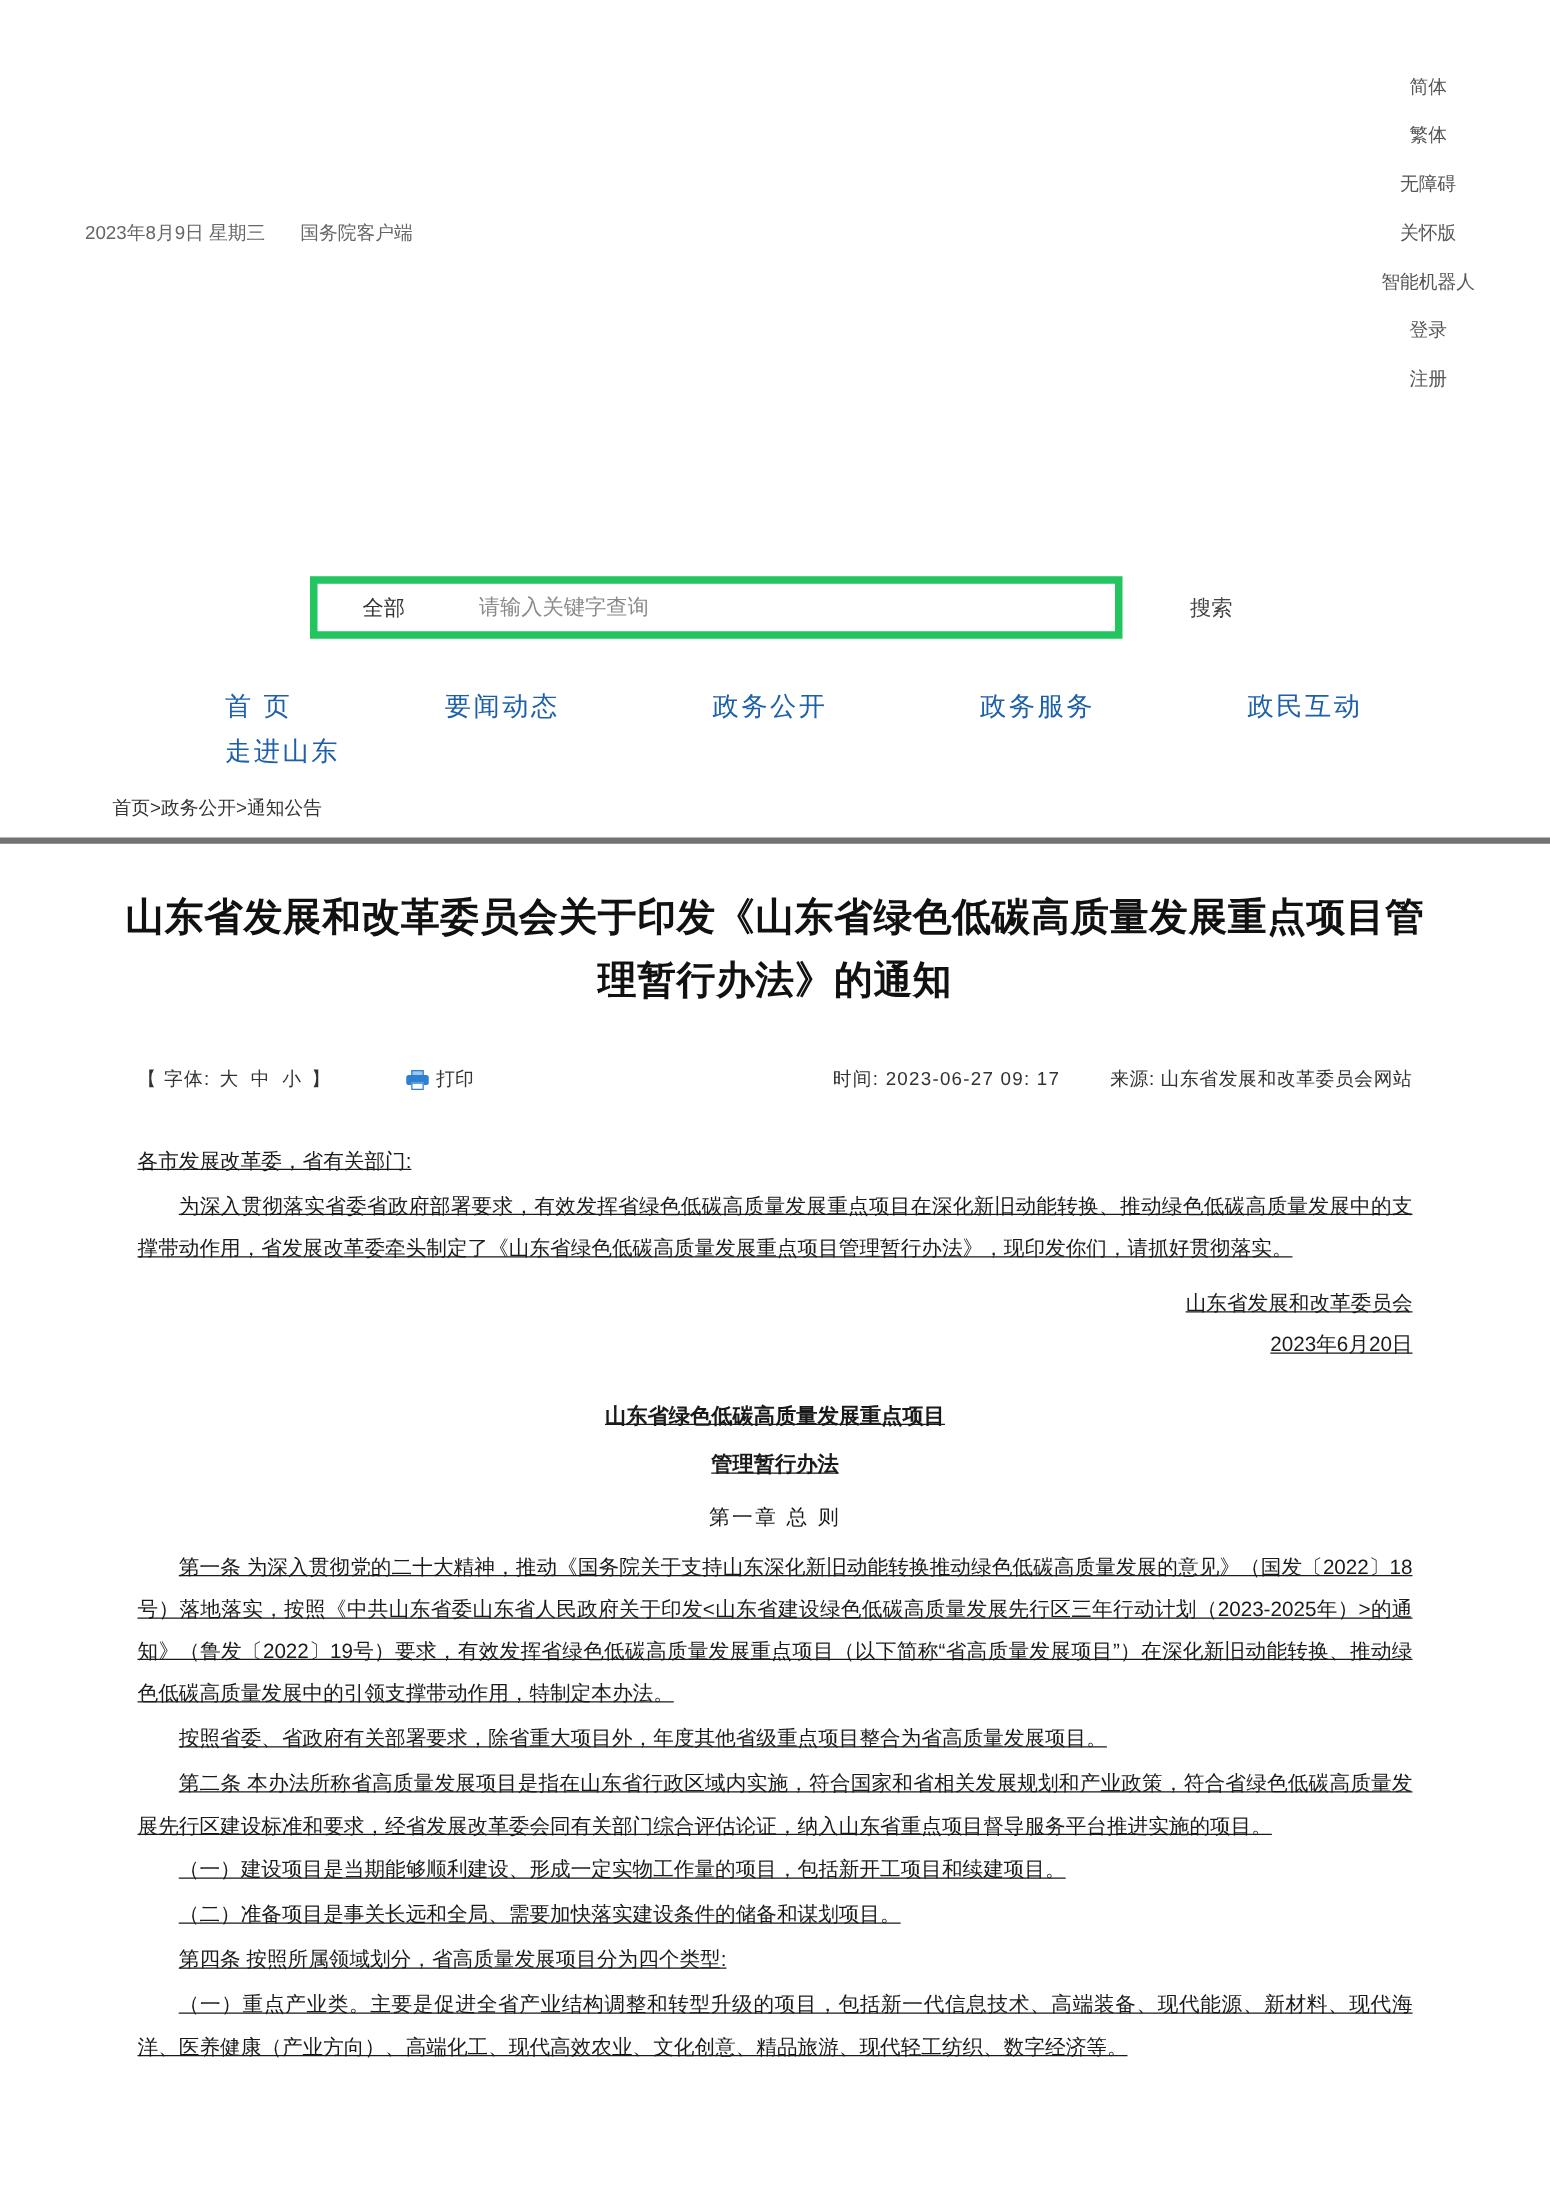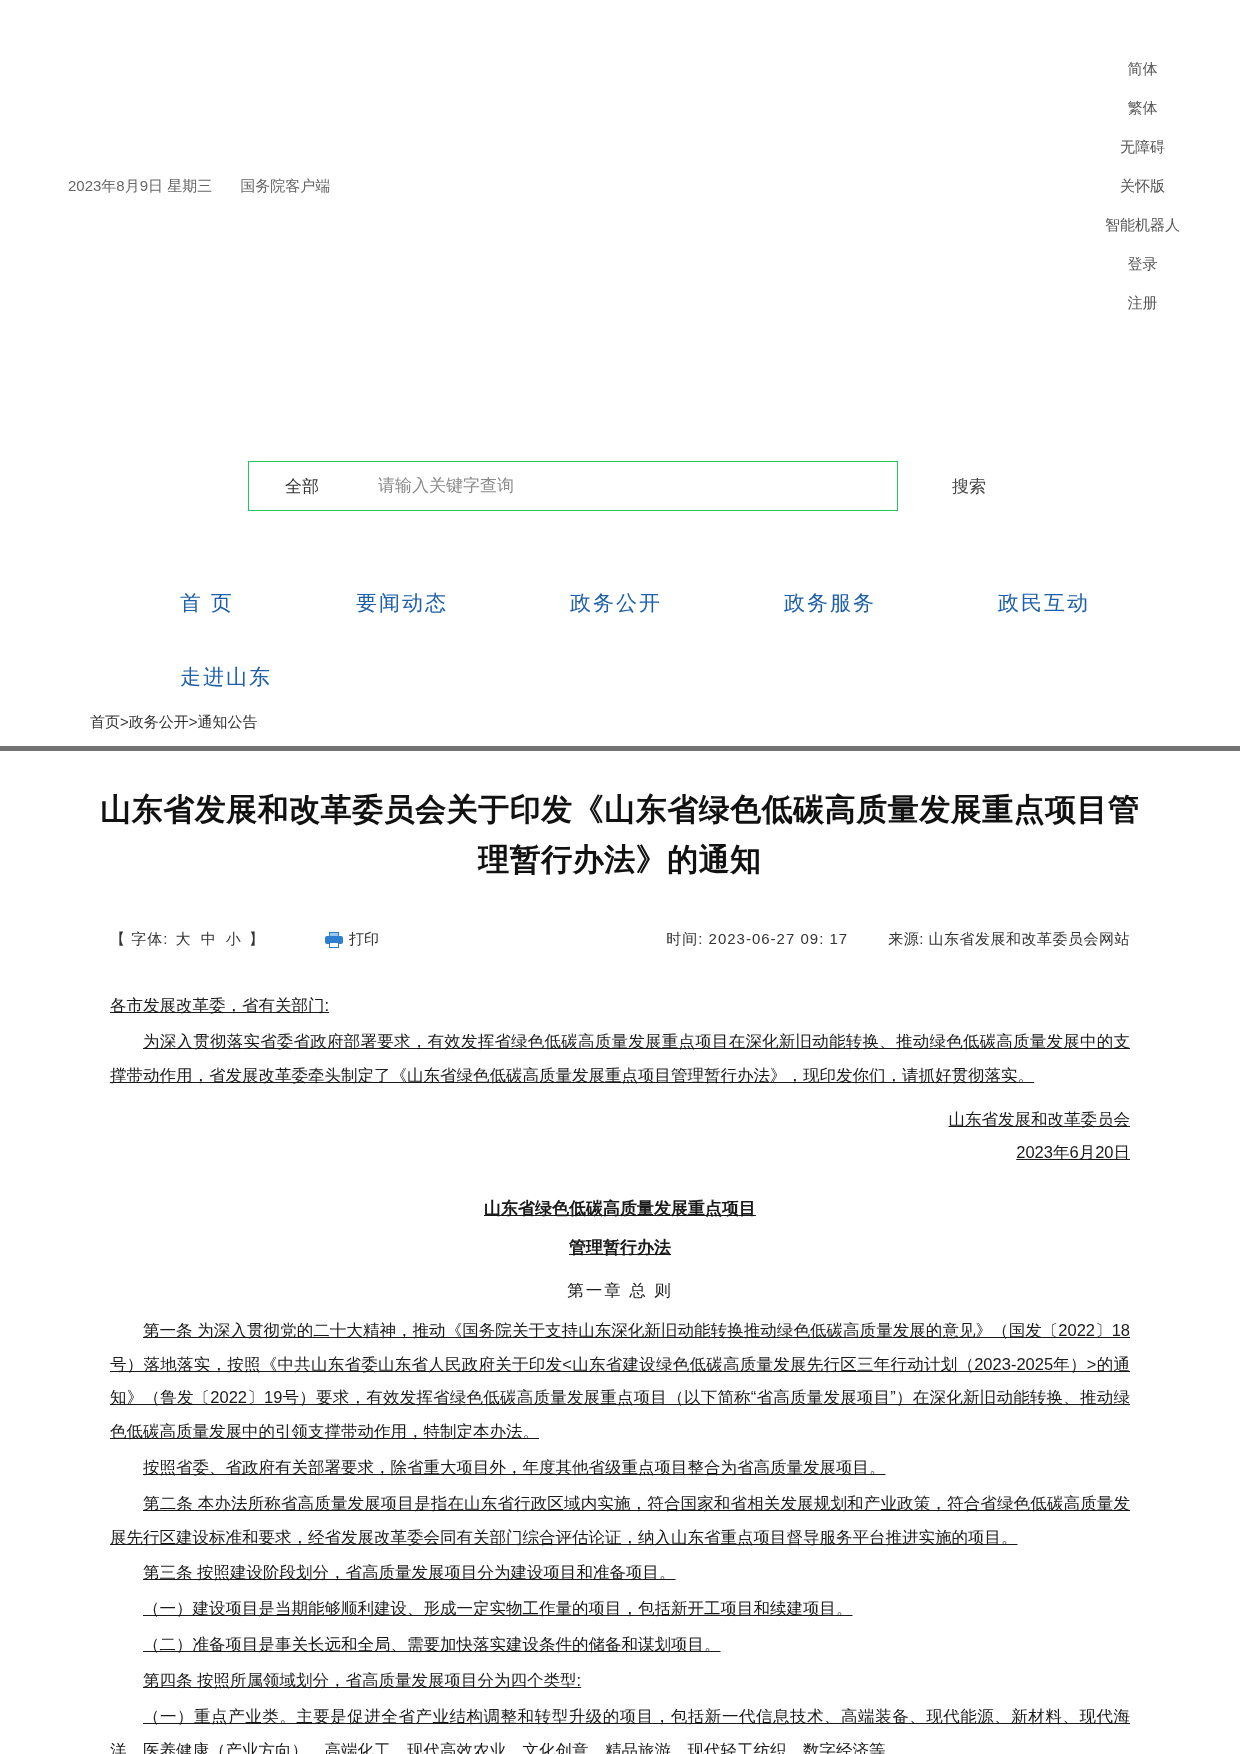--- a/index.html
+++ b/index.html
@@ -51,21 +51,21 @@
   .search-wrap {
     margin-top: 148px;
     display: flex;
     align-items: center;
     justify-content: center;
     gap: 0;
   }
   .search-box {
     width: 650px;
     height: 50px;
-    border: 1px solid #22c55e;
+    border: 6px solid #22c55e;
     display: flex;
     align-items: center;
     background: #fff;
     box-sizing: border-box;
   }
   .search-cat {
     width: 125px;
     font-size: 17px;
     color: #333;
     padding-left: 36px;
@@ -100,21 +100,20 @@
     display: flex;
     flex-wrap: wrap;
     font-size: 21px;
     color: #1d5fa8;
     justify-content: space-between;
   }
   .nav-item {
     letter-spacing: 2px;
     cursor: pointer;
     padding-bottom: 10px;
-    margin-top: 38px;
   }
   .nav-row2 {
     width: 100%;
     padding-left: 0;
     margin-top: -2px;
   }
   .nav-row2 .nav-item { display: inline-block; }
 
   
   .breadcrumb {
@@ -305,20 +304,19 @@
     <div class="sub-title">
       <p>山东省绿色低碳高质量发展重点项目</p>
       <p>管理暂行办法</p>
     </div>
 
     <div class="chapter">第一章 总 则</div>
 
     <p class="p-indent">第一条 为深入贯彻党的二十大精神，推动《国务院关于支持山东深化新旧动能转换推动绿色低碳高质量发展的意见》（国发〔2022〕18号）落地落实，按照《中共山东省委山东省人民政府关于印发&lt;山东省建设绿色低碳高质量发展先行区三年行动计划（2023-2025年）&gt;的通知》（鲁发〔2022〕19号）要求，有效发挥省绿色低碳高质量发展重点项目（以下简称“省高质量发展项目”）在深化新旧动能转换、推动绿色低碳高质量发展中的引领支撑带动作用，特制定本办法。</p>
     <p class="p-indent">按照省委、省政府有关部署要求，除省重大项目外，年度其他省级重点项目整合为省高质量发展项目。</p>
     <p class="p-indent">第二条 本办法所称省高质量发展项目是指在山东省行政区域内实施，符合国家和省相关发展规划和产业政策，符合省绿色低碳高质量发展先行区建设标准和要求，经省发展改革委会同有关部门综合评估论证，纳入山东省重点项目督导服务平台推进实施的项目。</p>
-    <p class="p-indent">第三条 按照建设阶段划分，省高质量发展项目分为建设项目和准备项目。</p>
     <p class="p-indent">（一）建设项目是当期能够顺利建设、形成一定实物工作量的项目，包括新开工项目和续建项目。</p>
     <p class="p-indent">（二）准备项目是事关长远和全局、需要加快落实建设条件的储备和谋划项目。</p>
     <p class="p-indent">第四条 按照所属领域划分，省高质量发展项目分为四个类型:</p>
     <p class="p-indent">（一）重点产业类。主要是促进全省产业结构调整和转型升级的项目，包括新一代信息技术、高端装备、现代能源、新材料、现代海洋、医养健康（产业方向）、高端化工、现代高效农业、文化创意、精品旅游、现代轻工纺织、数字经济等。</p>
   </div>
 
 </div>
 
 </body></html>

